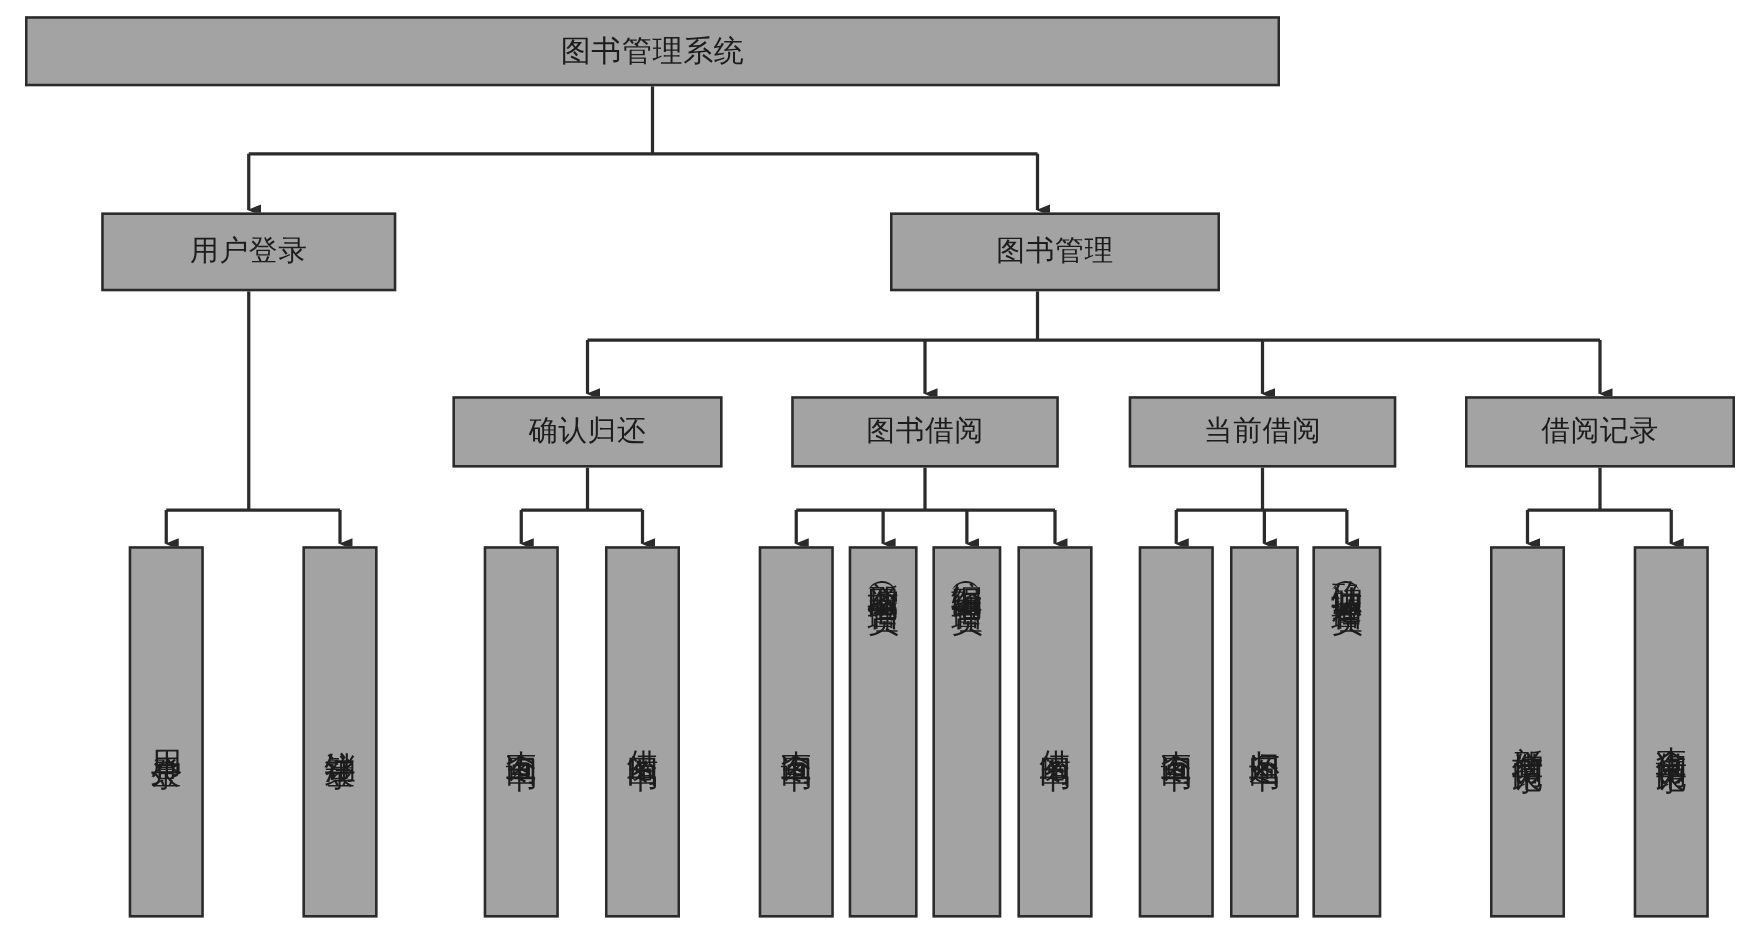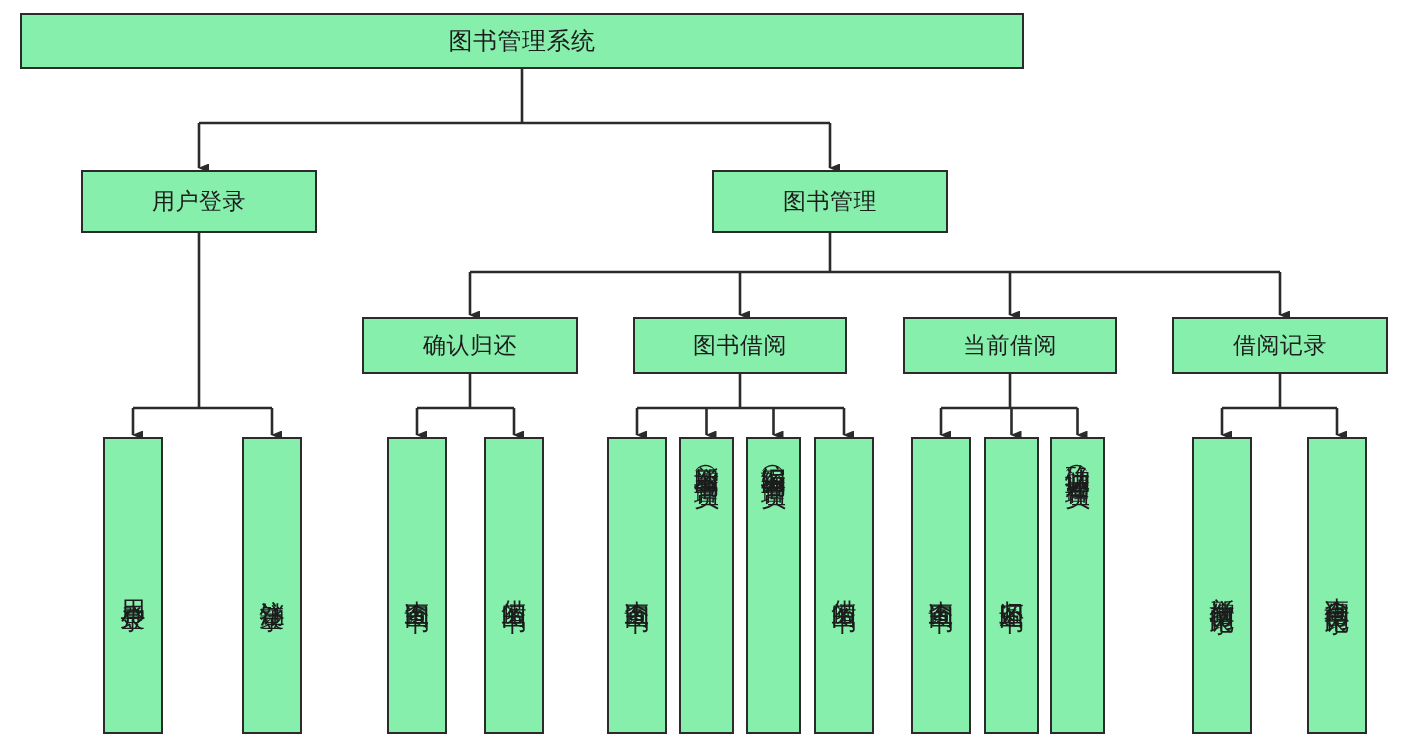--- a/index.html
+++ b/index.html
@@ -21,21 +21,21 @@
   #tree-svg {
     position: absolute;
     left: 0;
     top: 0;
     width: 1405px;
     height: 747px;
   }
   .node-box {
     position: absolute;
     box-sizing: border-box;
-    background: #86efac;
+    background: #a3a3a3;
     border: 2.5px solid #2b2b2b;
     display: flex;
     align-items: center;
     justify-content: center;
     overflow: hidden;
   }
   .node-label {
     color: #1c1c1c;
     white-space: nowrap;
     line-height: 1.18;
@@ -123,21 +123,21 @@
   </svg>
 
   <div class="node-box node-root node-horizontal" style="left: 20px; top: 13px; width: 1004px; height: 56px;">
     <span class="node-label">图书管理系统</span>
   </div>
 
   <div id="node-layer">
       <div class="node-box node-horizontal" style="left: 81px; top: 170px; width: 236px; height: 63px;">
         <span class="node-label">用户登录</span>
       </div>
-      <div class="node-box node-horizontal" style="left: 712px; top: 170px; width: 236px; height: 63px;">
+      <div class="node-box node-horizontal" style="left: 712px; top: 170px; width: 264px; height: 63px;">
         <span class="node-label">图书管理</span>
       </div>
       <div class="node-box node-horizontal" style="left: 362px; top: 317px; width: 216px; height: 57px;">
         <span class="node-label">确认归还</span>
       </div>
       <div class="node-box node-horizontal" style="left: 633px; top: 317px; width: 214px; height: 57px;">
         <span class="node-label">图书借阅</span>
       </div>
       <div class="node-box node-horizontal" style="left: 903px; top: 317px; width: 214px; height: 57px;">
         <span class="node-label">当前借阅</span>

